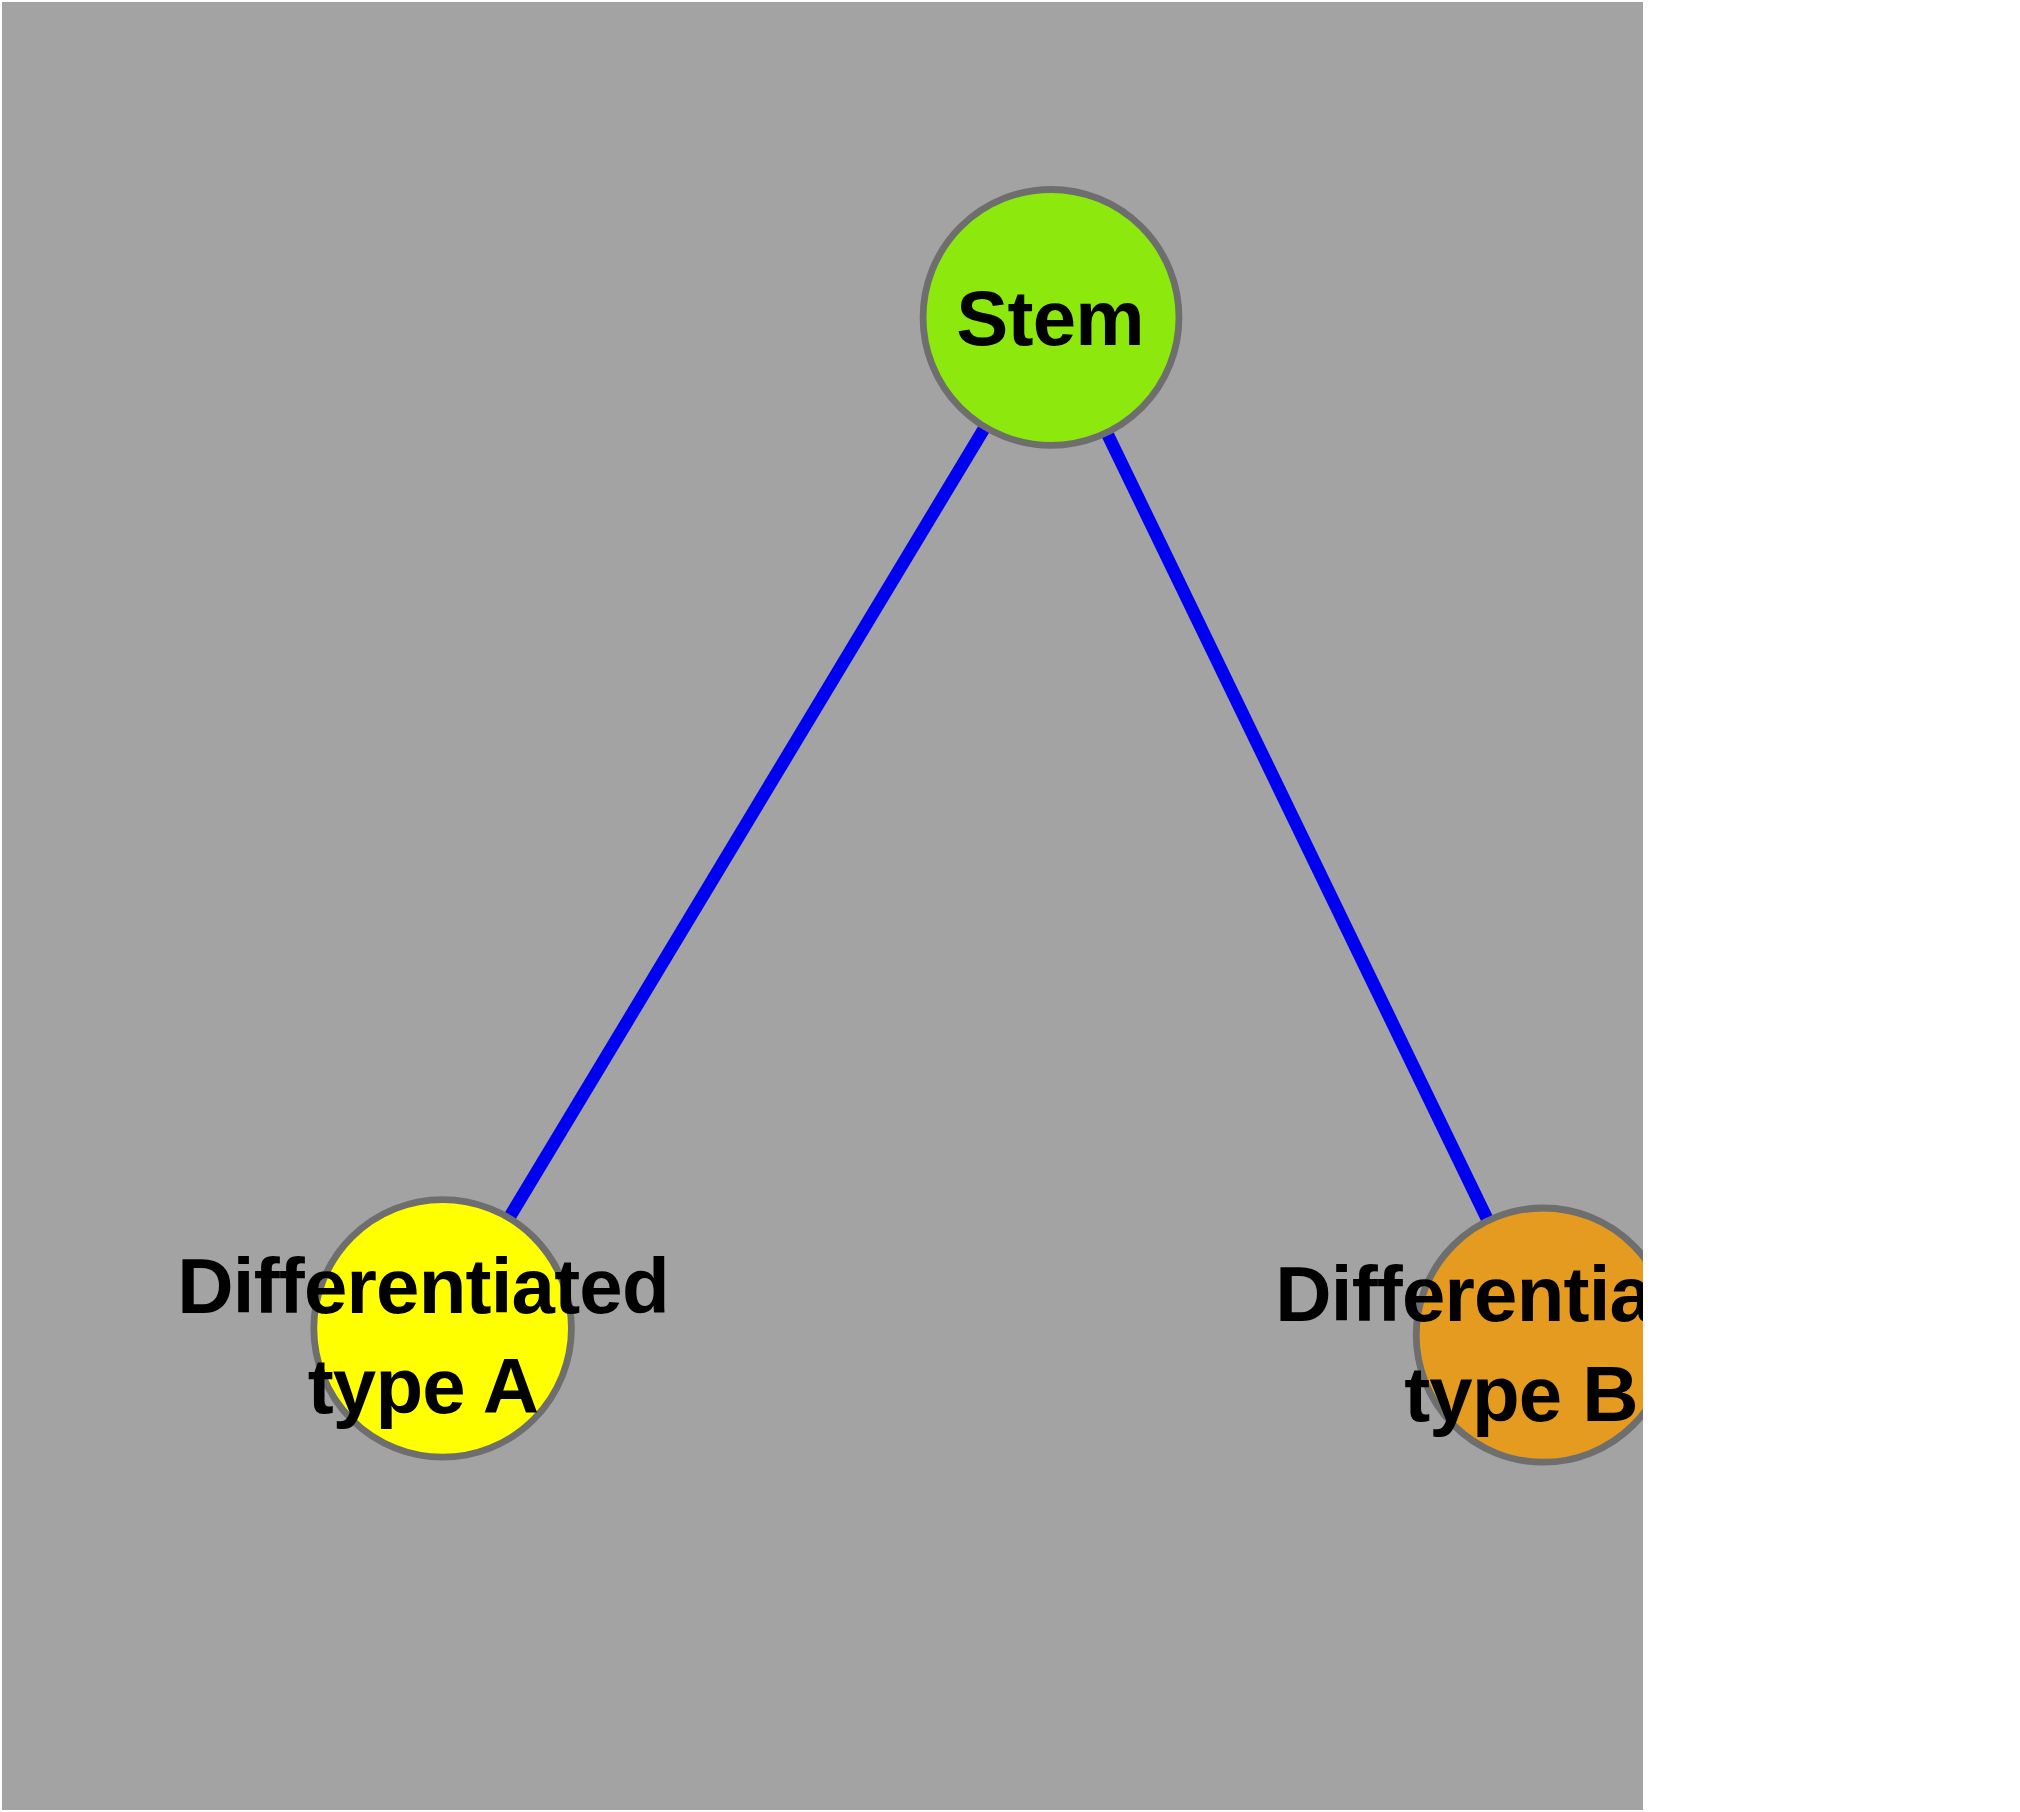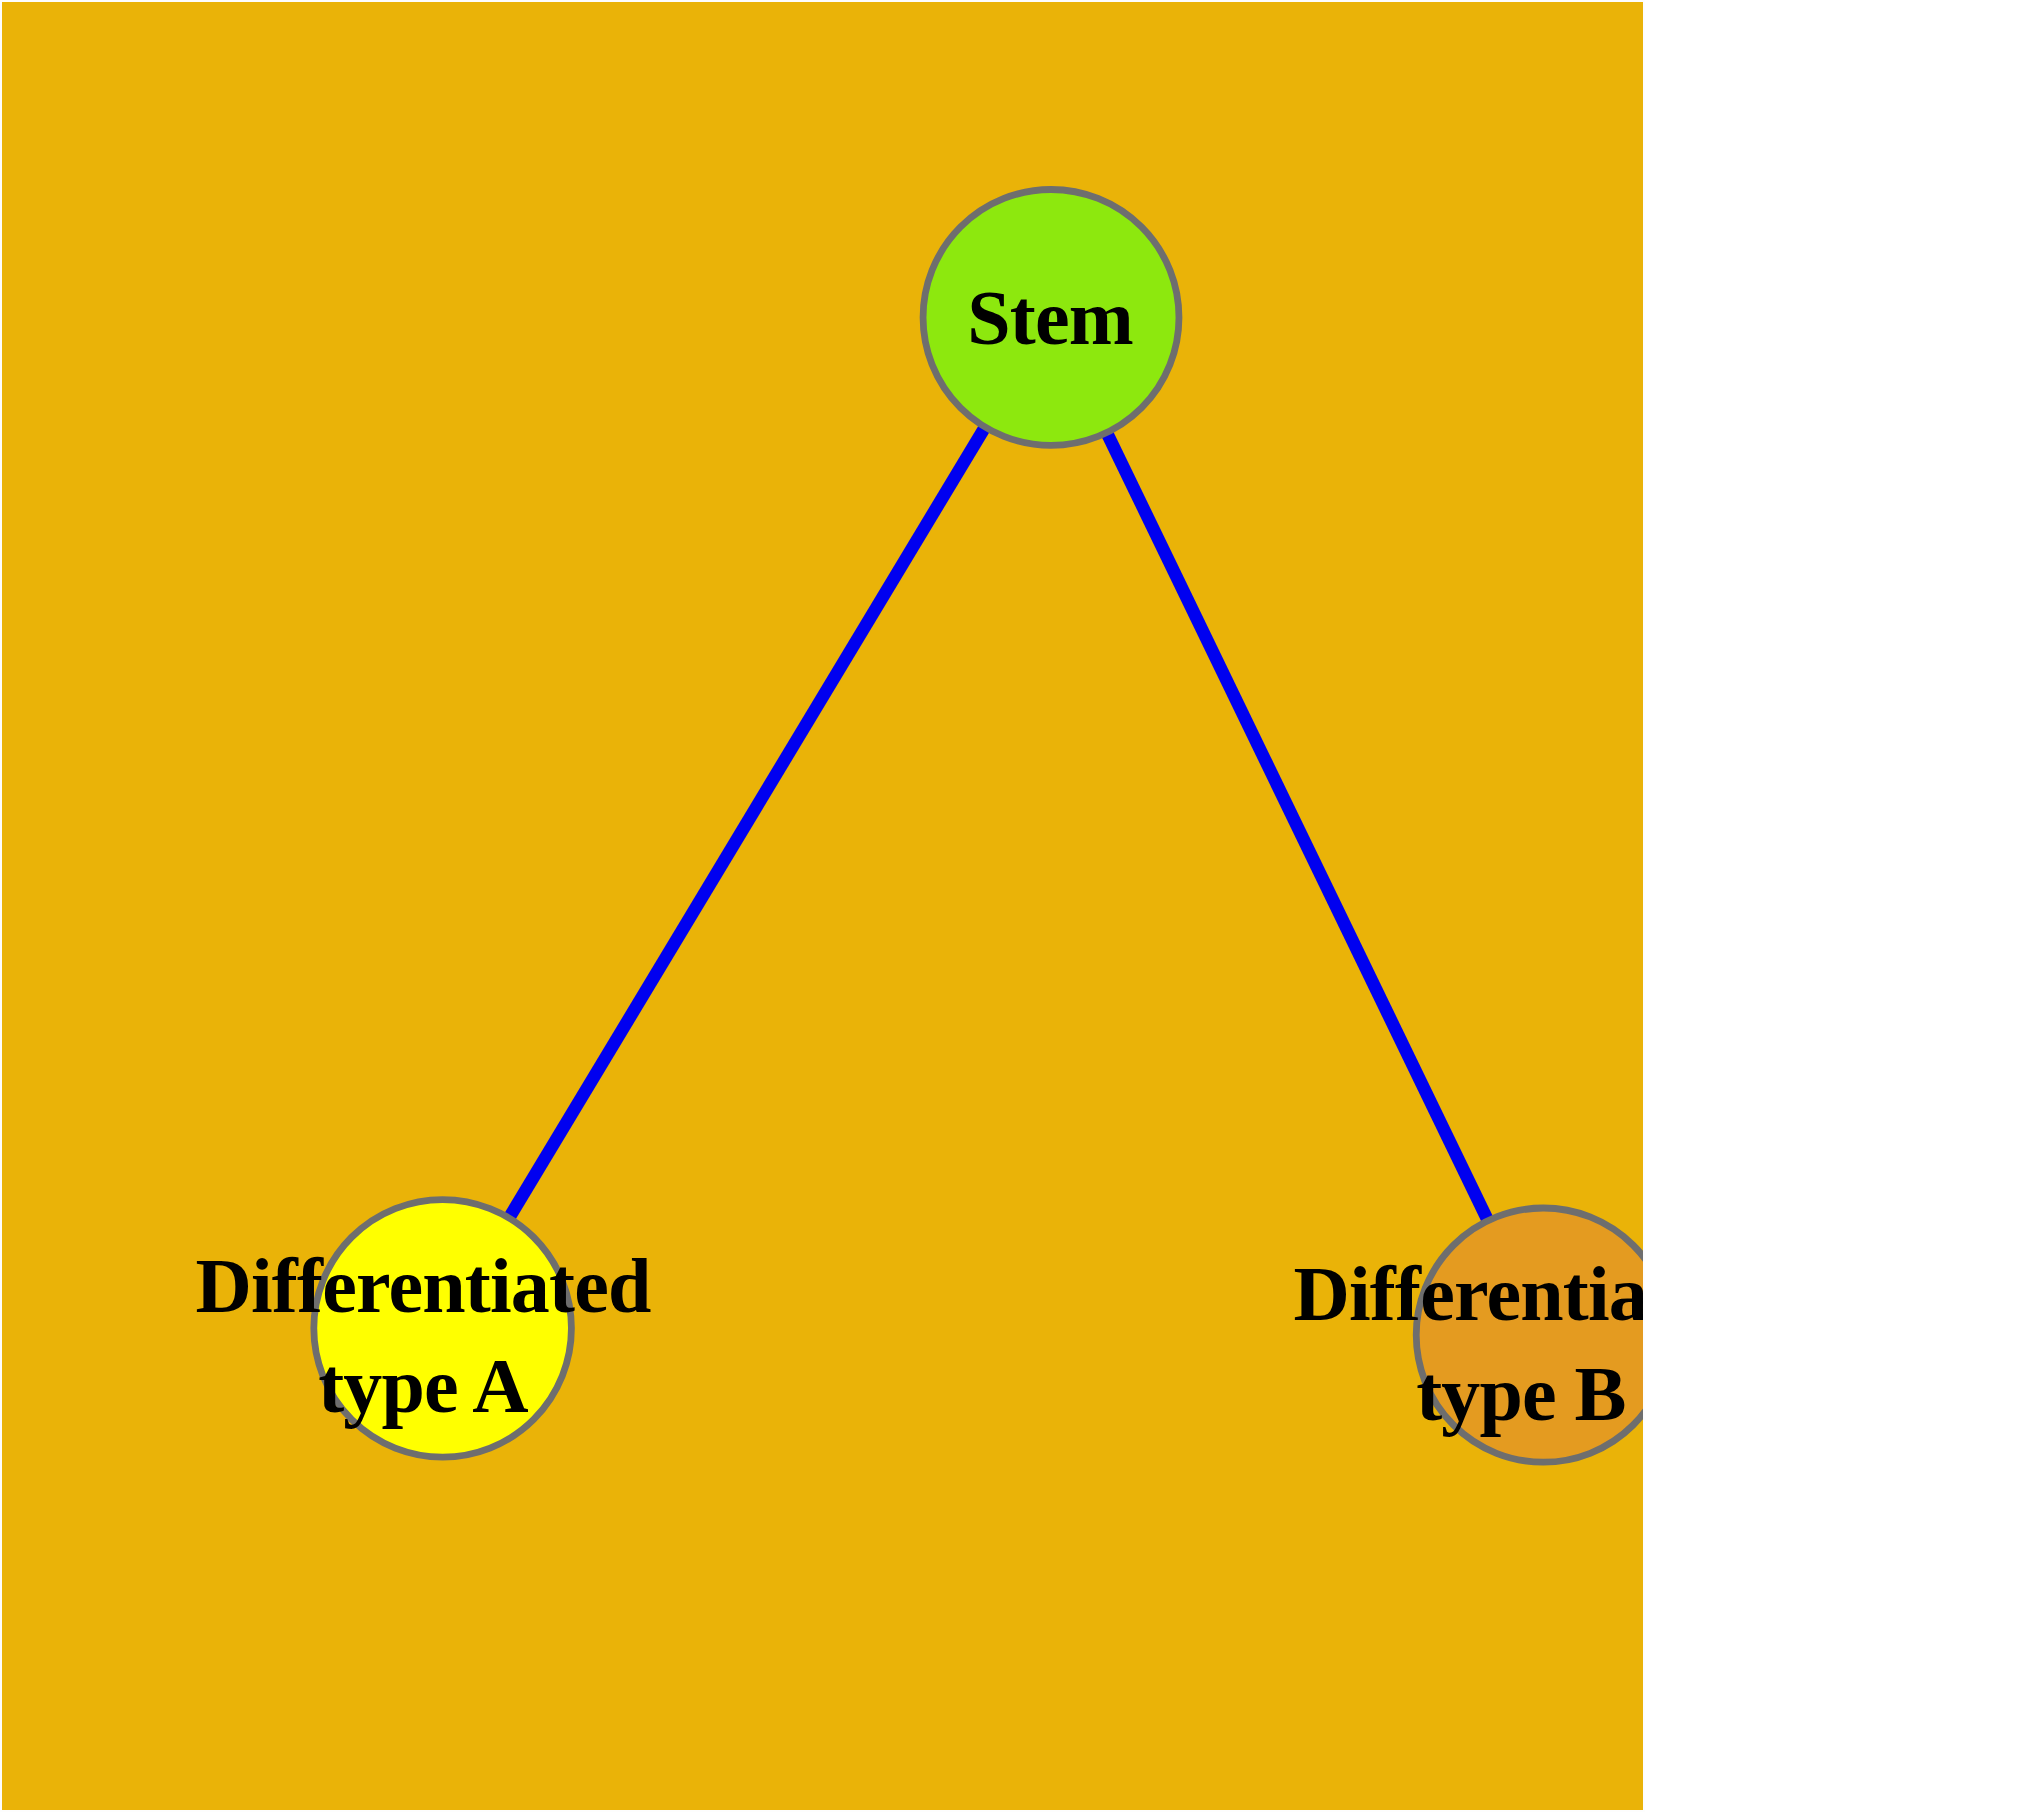--- a/index.html
+++ b/index.html
@@ -5,24 +5,24 @@
   html, body {
     margin: 0;
     padding: 0;
     background: #ffffff;
   }
   .canvas {
     position: relative;
     width: 1645px;
     height: 1812px;
     box-sizing: border-box;
-    background: #eab308;
+    background: #a3a3a3;
     border: 2.5px solid #FDFDFD;
     overflow: hidden;
-    font-family: Liberation Serif, serif;
+    font-family: Liberation Sans, sans-serif;
   }
   .graph {
     position: absolute;
     left: 0;
     top: 0;
     width: 2015px;
     height: 1807px;
   }
   .edge {
     stroke-width: 15px;

